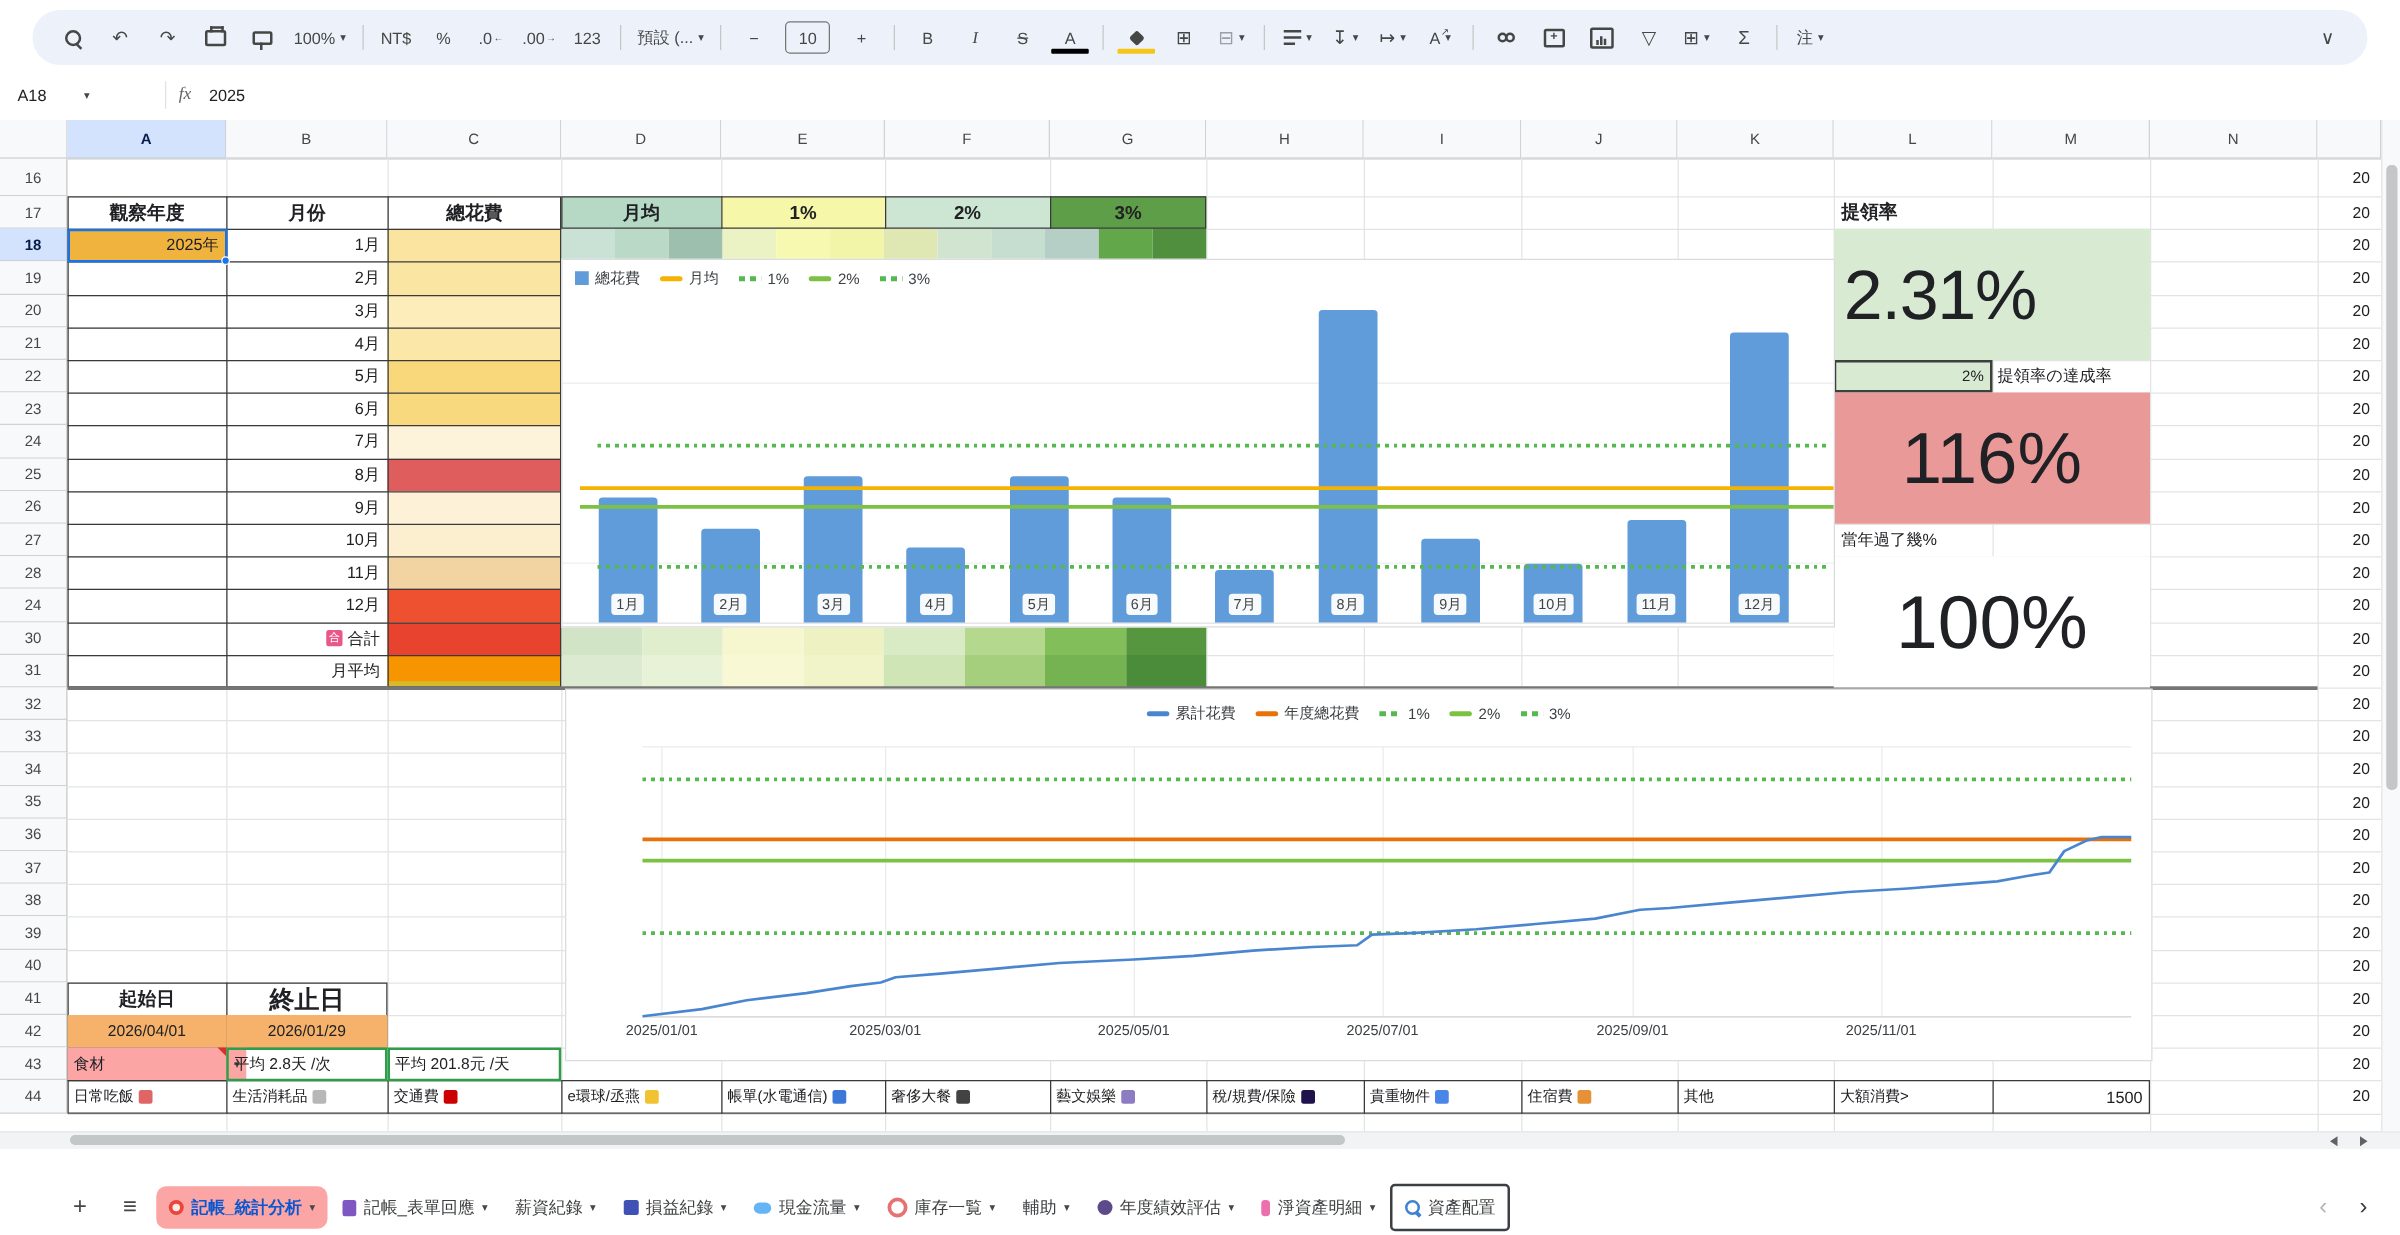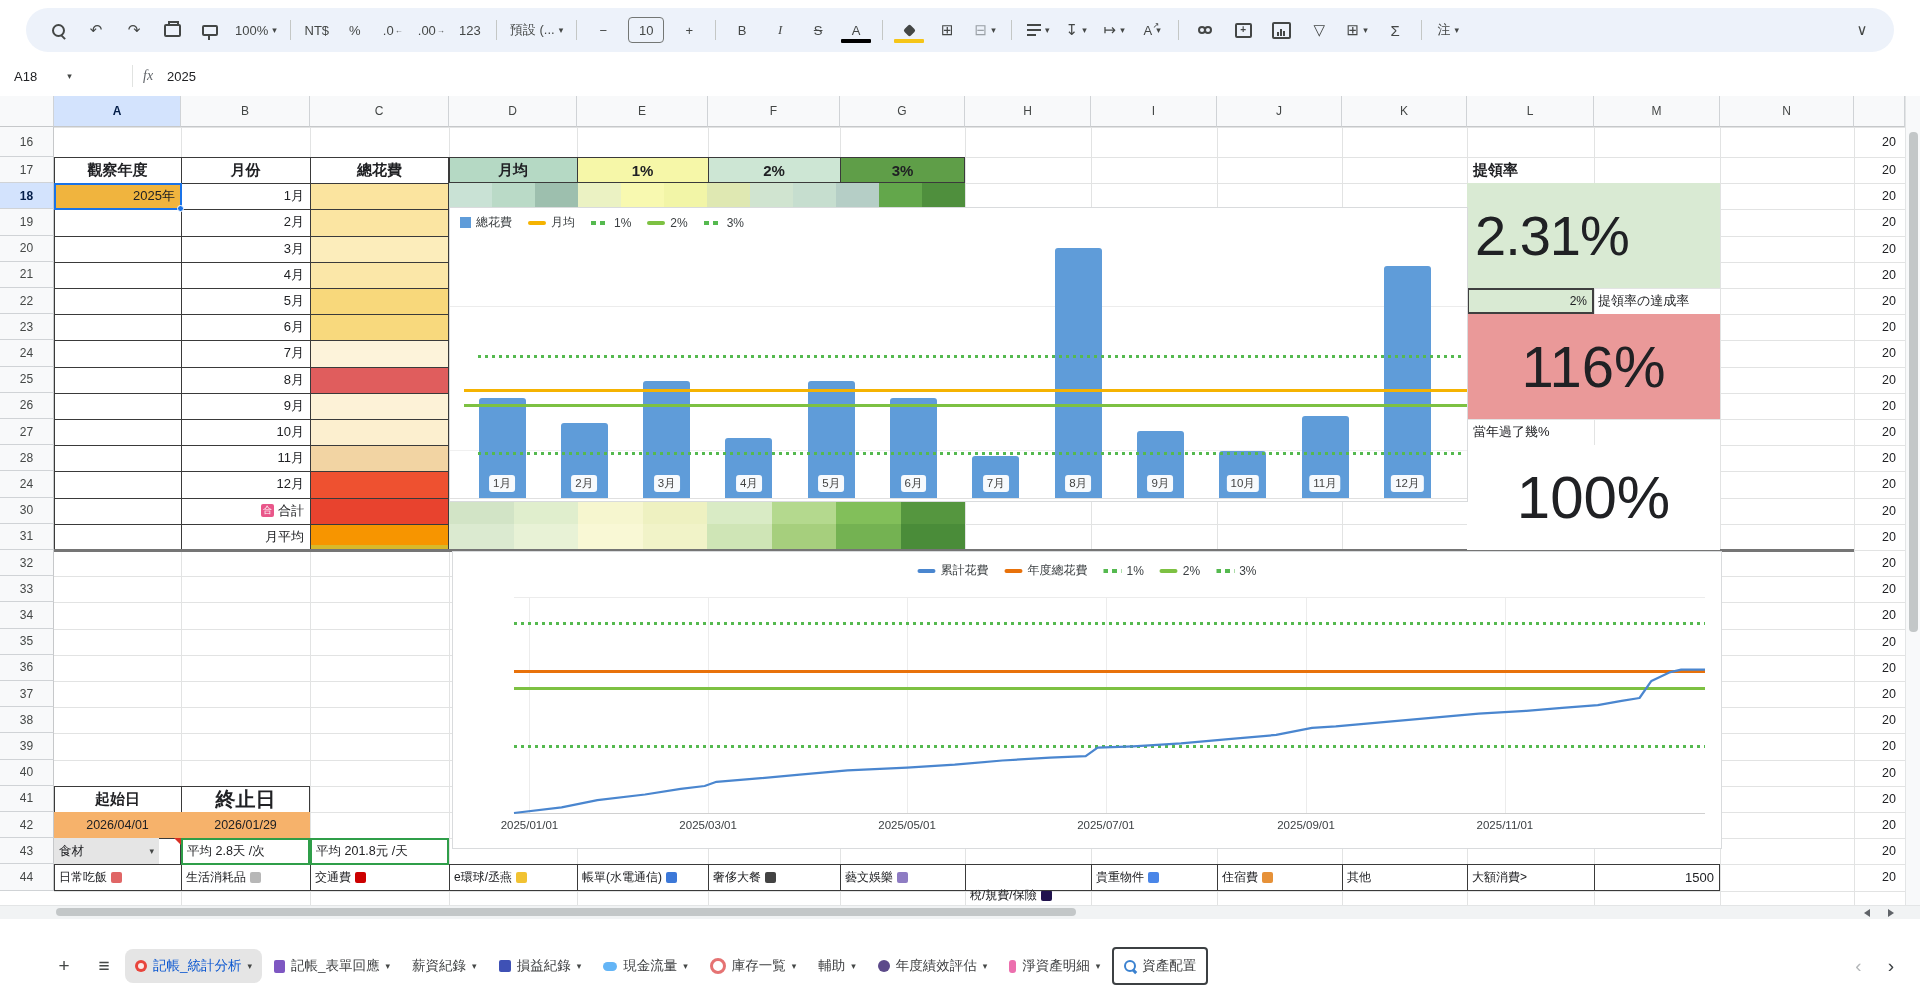--- a/index.html
+++ b/index.html
@@ -73,21 +73,21 @@
   #rp-th-label{left:1598px;top:288px;width:122px;height:26px;font-size:13px;line-height:26px;}
   #rp-ach{left:1467px;top:314px;width:253px;height:105px;background:#ea9999;font-size:58px;line-height:105px;text-align:center;}
   #rp-prog-label{left:1467px;top:419px;width:200px;height:26px;font-size:13px;line-height:26px;padding-left:6px;}
   #rp-prog{left:1467px;top:445px;width:253px;height:105px;background:#fff;font-size:60px;line-height:105px;text-align:center;}
   
   .db{position:absolute;box-sizing:border-box;font-size:12.5px;display:flex;align-items:center;overflow:hidden;white-space:nowrap;}
   #db-sl{left:54px;top:786px;width:127px;height:26px;font-weight:bold;font-size:15px;justify-content:center;}
   #db-el{left:181px;top:786px;width:129px;height:26px;font-weight:bold;font-size:20px;justify-content:center;}
   #db-sd{left:54px;top:812px;width:127px;height:26px;background:#f6b26b;justify-content:center;}
   #db-ed{left:181px;top:812px;width:129px;height:26px;background:#f6b26b;justify-content:center;}
-  #db-food{left:54px;top:838px;width:105px;height:26px;background:#e5e5e5;padding-left:5px;}
+  #db-food{left:54px;top:838px;width:143px;height:26px;background:#fca5a5;padding-left:5px;}
   #db-food .dd{position:absolute;right:5px;}
   #db-freq{left:181px;top:838px;width:129px;height:27px;border:2px solid #2f9e49;padding-left:4px;}
   #db-daily{left:310px;top:838px;width:139px;height:27px;border:2px solid #2f9e49;padding-left:4px;}
   
   #bar-chart{position:absolute;left:449px;top:207px;width:1017px;height:293px;background:#fff;border:1px solid #d9dbdd;overflow:hidden;}
   #line-chart{position:absolute;left:452px;top:551px;width:1268px;height:296px;background:#fff;border:1px solid #d9dbdd;overflow:hidden;}
   .legend{position:absolute;display:flex;align-items:center;gap:16px;font-size:12px;color:#3c4043;}
   .sw-square{display:inline-block;width:11px;height:11px;margin-right:5px;}
   .sw-line{display:inline-block;width:18px;height:4px;border-radius:2px;margin-right:5px;}
   .sw-dot{display:inline-block;width:18px;height:4px;margin-right:5px;}
@@ -106,21 +106,21 @@
   #vscroll{position:absolute;left:1905px;top:96px;width:15px;height:809px;background:#f8f9fa;border-left:1px solid #e3e5e6;}
   #vthumb{position:absolute;left:3px;top:36px;width:9px;height:500px;background:#c3c7c8;border-radius:4px;}
   
   #statusbar{position:absolute;left:0;top:918px;width:1920px;height:26px;background:#ececec;display:flex;align-items:center;padding-left:56px;box-sizing:border-box;font-size:12.5px;color:#3c4043;}
   #statusbar a{color:#0b57d0;margin-left:8px;text-decoration:none;}
   
   #tabbar{position:absolute;left:0;top:944px;width:1920px;height:44px;background:#fff;display:flex;align-items:center;}
   #add-sheet,#all-sheets{width:40px;text-align:center;font-size:19px;color:#444746;}
   #add-sheet{margin-left:44px;}
   .tab{display:inline-flex;align-items:center;height:34px;padding:0 10px;margin:0 1px;border-radius:8px;font-size:13.5px;color:#3f4042;font-weight:500;white-space:nowrap;}
-  .tab.active{background:#e5e5e5;color:#0b57d0;font-weight:normal;}
+  .tab.active{background:#fca5a5;color:#0b57d0;font-weight:bold;}
   .tab.boxed{border:2px solid #3c4043;border-radius:4px;}
   .tab .dd{margin-left:6px;}
   .tab-ico{display:inline-block;margin-right:6px;}
   .ti-circle{width:12px;height:12px;border-radius:50%;}
   .ti-target{width:12px;height:12px;border-radius:50%;position:relative;}
   .ti-target::after{content:"";position:absolute;left:3px;top:3px;width:6px;height:6px;border-radius:50%;background:#fde9e7;}
   .ti-rect{width:11px;height:13px;border-radius:2px;background-image:linear-gradient(#fff 0 0),linear-gradient(#fff 0 0);background-size:6px 1.5px,6px 1.5px;background-position:2.5px 4px,2.5px 7px;background-repeat:no-repeat;}
   .ti-square{width:12px;height:12px;border-radius:2px;}
   .ti-cloud{width:14px;height:9px;border-radius:5px;}
   .ti-ring{width:10px;height:10px;border-radius:50%;border:3px solid;box-sizing:content-box;background:#fff;}
@@ -459,21 +459,21 @@
         <span class="cat-ico" style="background: rgb(60, 120, 216);"></span>
       </div>
       <div class="cell left" style="left: 708px; top: 864.4px; width: 132px; height: 26.2px; position: absolute; box-sizing: border-box; font-size: 12px;">
         <span>奢侈大餐</span>
         <span class="cat-ico" style="background: rgb(67, 67, 67);"></span>
       </div>
       <div class="cell left" style="left: 840px; top: 864.4px; width: 125px; height: 26.2px; position: absolute; box-sizing: border-box; font-size: 12px;">
         <span>藝文娛樂</span>
         <span class="cat-ico" style="background: rgb(142, 124, 195);"></span>
       </div>
-      <div class="cell left" style="left: 965px; top: 864.4px; width: 126px; height: 26.2px; position: absolute; box-sizing: border-box; font-size: 12px; margin-top: 18px;">
+      <div class="cell left" style="left: 965px; top: 864.4px; width: 126px; height: 26.2px; position: absolute; box-sizing: border-box; font-size: 12px;">
         <span>稅/規費/保險</span>
         <span class="cat-ico" style="background: rgb(32, 18, 77);"></span>
       </div>
       <div class="cell left" style="left: 1091px; top: 864.4px; width: 126px; height: 26.2px; position: absolute; box-sizing: border-box; font-size: 12px;">
         <span>貴重物件</span>
         <span class="cat-ico" style="background: rgb(74, 134, 232);"></span>
       </div>
       <div class="cell left" style="left: 1217px; top: 864.4px; width: 125px; height: 26.2px; position: absolute; box-sizing: border-box; font-size: 12px;">
         <span>住宿費</span>
         <span class="cat-ico" style="background: rgb(230, 145, 56);"></span>

